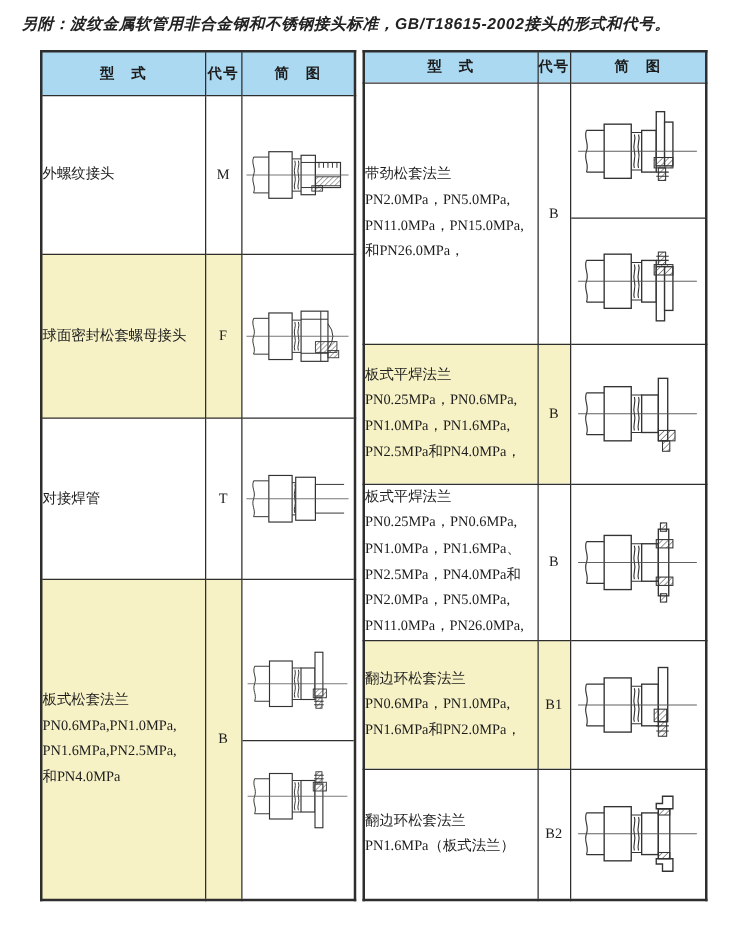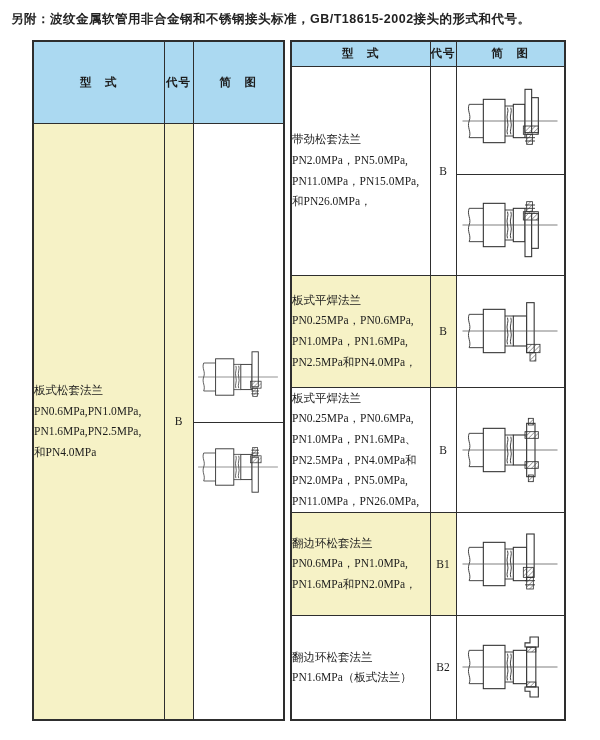--- a/index.html
+++ b/index.html
@@ -2,23 +2,23 @@
 <html><head>
 <meta charset="utf-8">
 <style>
   html,body { margin:0; padding:0; background:#ffffff; }
   .page {
     position:relative; width:600px; height:740px; background:#ffffff;
     font-family:"Liberation Serif","DejaVu Serif",serif; color:#1c1c1c;
     overflow:hidden;
   }
   .title {
-    position:absolute; left:11px; top:11px; width:575px;
+    position:absolute; left:17px; top:11px; width:575px;
     font-family:"Liberation Sans","DejaVu Sans",sans-serif;
-    font-weight:bold; font-size:12.5px; letter-spacing:0.5px; color:#222;
+    font-weight:bold; font-size:12.5px; letter-spacing:0.5px; color:#222;font-style:italic;
   }
   .tables { position:absolute; left:32px; top:40px; display:flex; }
   .gap { width:5px; }
   table.tbl { border-collapse:collapse; table-layout:fixed; }
   table.tbl td, table.tbl th { border:1.6px solid #2e2e2e; padding:0; }
   table.tbl { border:2px solid #2e2e2e; }
   th.hdr {
     background:#abd9f1; font-weight:bold; font-size:11.5px;
     text-align:center; vertical-align:middle; letter-spacing:1px;margin-left:32px;
   }
@@ -63,20 +63,75 @@
       <colgroup>
           <col style="width:131px">
           <col style="width:29px">
           <col style="width:91px">
         </colgroup>
       <tbody>
           <tr style="height:25px">
         <th class="hdr">型　式</th>
         <th class="hdr">代号</th>
         <th class="hdr">简　图</th>
+      </tr>
+      <tr style="height:90px">
+        <td class="type-cell">外螺纹接头</td>
+        <td class="code-cell">M</td>
+        <td class="diag-cell">
+          <div class="diag-box" style="height:88px">
+                <svg class="dg" width="86" height="70" viewBox="0 0 120 80" preserveAspectRatio="xMidYMid meet">
+                  <path class="ln" d="M11,20 H28 M11,60 H28 M11,20 c-3,8 3,12 0,20 c-3,8 3,12 0,20"></path>
+                  <rect class="bx" x="28" y="14" width="26" height="52"></rect>
+                  <path class="ln" d="M54,22 H64 M54,58 H64 M57,24 c2,5 -2,9 0,16 c2,7 -2,11 0,16 M61,24 c2,5 -2,9 0,16 c2,7 -2,11 0,16"></path>
+                  <rect class="bx" x="64" y="18" width="16" height="44"></rect>
+                  <path class="ln" d="M64,26 H80 M64,54 H80"></path>
+                  <rect class="bx" x="80" y="26" width="28" height="28"></rect>
+                  <path class="ln" d="M84,26 V32 M89,26 V32 M94,26 V32 M99,26 V32 M104,26 V32"></path>
+                  <rect fill="url(#hatch)" class="ht" x="80" y="42" width="28" height="10"></rect>
+                  <rect fill="url(#hatch)" class="ht" x="76" y="52" width="12" height="6"></rect>
+                  <line x1="3" y1="40" x2="117" y2="40" class="cl"></line>
+                </svg>
+              </div>
+        </td>
+      </tr>
+      <tr style="height:93px" class="hl">
+        <td class="type-cell">球面密封松套螺母接头</td>
+        <td class="code-cell">F</td>
+        <td class="diag-cell">
+          <div class="diag-box" style="height:91px">
+                <svg class="dg" width="86" height="72" viewBox="0 0 120 80" preserveAspectRatio="xMidYMid meet">
+                  <path class="ln" d="M11,20 H28 M11,60 H28 M11,20 c-3,8 3,12 0,20 c-3,8 3,12 0,20"></path>
+                  <rect class="bx" x="28" y="14" width="26" height="52"></rect>
+                  <path class="ln" d="M54,22 H64 M54,58 H64 M57,24 c2,5 -2,9 0,16 c2,7 -2,11 0,16 M61,24 c2,5 -2,9 0,16 c2,7 -2,11 0,16"></path>
+                  <rect class="bx" x="64" y="12" width="30" height="56"></rect>
+                  <path class="ln" d="M64,21 H94 M64,59 H94 M86,12 V68"></path>
+                  <path class="ln" d="M94,26 q11,14 0,28"></path>
+                  <rect fill="url(#hatch)" class="ht" x="80" y="46" width="24" height="12"></rect>
+                  <rect fill="url(#hatch)" class="ht" x="94" y="56" width="12" height="8"></rect>
+                  <line x1="3" y1="40" x2="117" y2="40" class="cl"></line>
+                </svg>
+              </div>
+        </td>
+      </tr>
+      <tr style="height:91px">
+        <td class="type-cell">对接焊管</td>
+        <td class="code-cell">T</td>
+        <td class="diag-cell">
+          <div class="diag-box" style="height:89px">
+                <svg class="dg" width="86" height="66" viewBox="0 0 120 80" preserveAspectRatio="xMidYMid meet">
+                  <path class="ln" d="M11,20 H28 M11,60 H28 M11,20 c-3,8 3,12 0,20 c-3,8 3,12 0,20"></path>
+                  <rect class="bx" x="28" y="14" width="26" height="52"></rect>
+                  <path class="ln" d="M54,22 H64 M54,58 H64 M57,24 c2,5 -2,9 0,16 c2,7 -2,11 0,16 M61,24 c2,5 -2,9 0,16 c2,7 -2,11 0,16"></path>
+                  <rect class="bx" x="58" y="16" width="22" height="48"></rect>
+                  <path class="ln" d="M80,24 H112 M80,56 H112 M80,24 V56"></path>
+                  <line x1="3" y1="40" x2="117" y2="40" class="cl"></line>
+                </svg>
+              </div>
+        </td>
       </tr>
       <tr style="height:182px" class="hl">
         <td class="type-cell">板式松套法兰
 PN0.6MPa,PN1.0MPa,
 PN1.6MPa,PN2.5MPa,
 和PN4.0MPa</td>
         <td class="code-cell">B</td>
         <td class="diag-cell">
           <div class="stack">
             <div class="sub first" style="height:91px">

